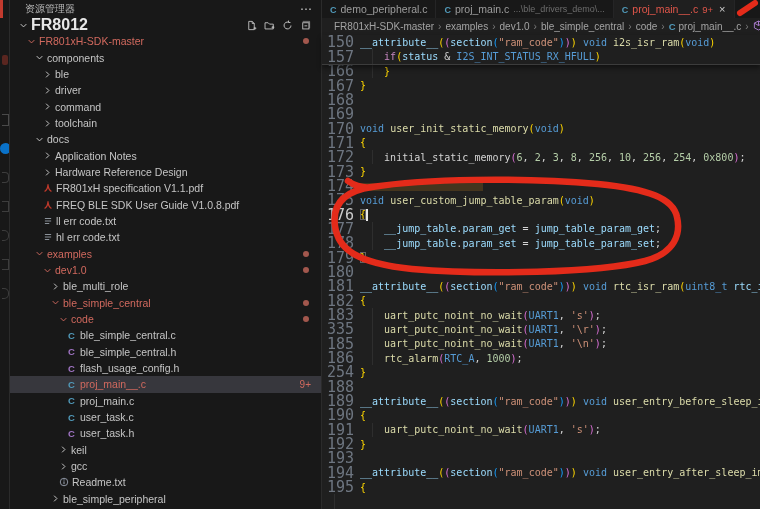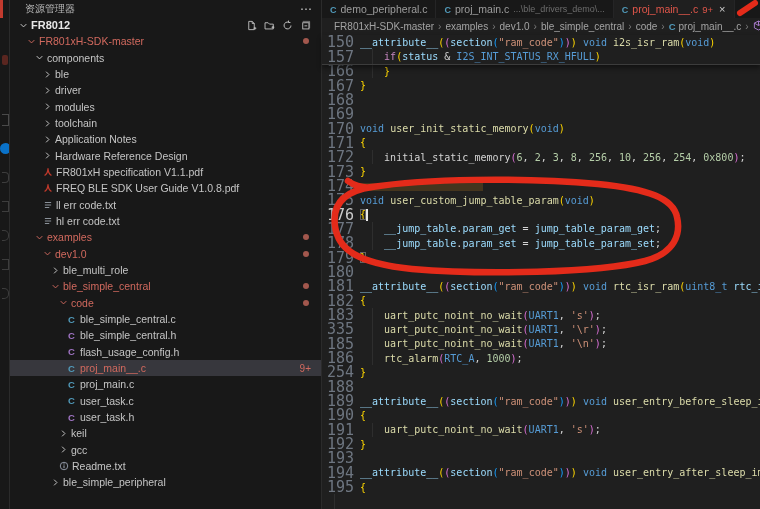--- a/index.html
+++ b/index.html
@@ -17,21 +17,21 @@
     background:#181818; border-right:1px solid #2b2b2b; overflow:hidden; }
   #sb-title { height:18px; display:flex; align-items:center; padding:0 8px 0 15px;
     color:#b8b8b8; font-size:10px; }
   #sb-title .grow { flex:1; }
   #sb-more { color:#cccccc; font-size:12px; letter-spacing:1px; cursor:pointer; }
   #tree { position:absolute; top:17px; left:0; right:0; }
   .row { position:relative; height:16.34px; display:flex; align-items:center;
     font-size:10.5px; color:#c5c5c5; white-space:nowrap; cursor:pointer; }
   .row.sel { background:#37373d; }
   .row.err, .row.err .lbl { color:#d1695e; }
-  .row.bold .lbl { font-weight:bold; color:#e7e7e7; font-size:11px; }
+  .row.bold .lbl { font-weight:bold; color:#e7e7e7; font-size:16px; }
   .chev { display:inline-flex; width:12px; justify-content:center; color:#cccccc; flex:0 0 12px; }
   .row.err .chev { color:#d1695e; }
   .ficon { display:inline-flex; width:13px; justify-content:center; align-items:center; flex:0 0 13px; }
   .cicon { font-weight:bold; font-size:9.5px; font-family:"Liberation Sans",sans-serif; }
   .lbl { margin-left:2px; }
   .grow { flex:1; }
   .dot { width:6px; height:6px; border-radius:50%; background:#a2574d; margin-right:12px; flex:0 0 6px; }
   .badge { color:#d1695e; font-size:10px; margin-right:10px; }
   .acticons { display:flex; gap:7px; margin-right:10px; color:#c5c5c5; }
   .acticons svg { display:block; }
@@ -175,31 +175,41 @@
           <span class="lbl">driver</span>
           <span class="grow"></span>
         </div>
         <div class="row">
           <span style="flex:0 0 31px"></span>
           <span class="chev">
             <svg width="9" height="9" viewBox="0 0 16 16">
               <path d="M5.5 3 L10.5 8 L5.5 13" fill="none" stroke="currentColor" stroke-width="1.7"></path>
             </svg>
           </span>
-          <span class="lbl">modules</span>
+          <span class="lbl">command</span>
           <span class="grow"></span>
         </div>
         <div class="row">
           <span style="flex:0 0 31px"></span>
           <span class="chev">
             <svg width="9" height="9" viewBox="0 0 16 16">
               <path d="M5.5 3 L10.5 8 L5.5 13" fill="none" stroke="currentColor" stroke-width="1.7"></path>
             </svg>
           </span>
           <span class="lbl">toolchain</span>
+          <span class="grow"></span>
+        </div>
+        <div class="row">
+          <span style="flex:0 0 23px"></span>
+          <span class="chev">
+            <svg width="9" height="9" viewBox="0 0 16 16">
+              <path d="M3 5.5 L8 10.5 L13 5.5" fill="none" stroke="currentColor" stroke-width="1.7"></path>
+            </svg>
+          </span>
+          <span class="lbl">docs</span>
           <span class="grow"></span>
         </div>
         <div class="row">
           <span style="flex:0 0 31px"></span>
           <span class="chev">
             <svg width="9" height="9" viewBox="0 0 16 16">
               <path d="M5.5 3 L10.5 8 L5.5 13" fill="none" stroke="currentColor" stroke-width="1.7"></path>
             </svg>
           </span>
           <span class="lbl">Application Notes</span>

